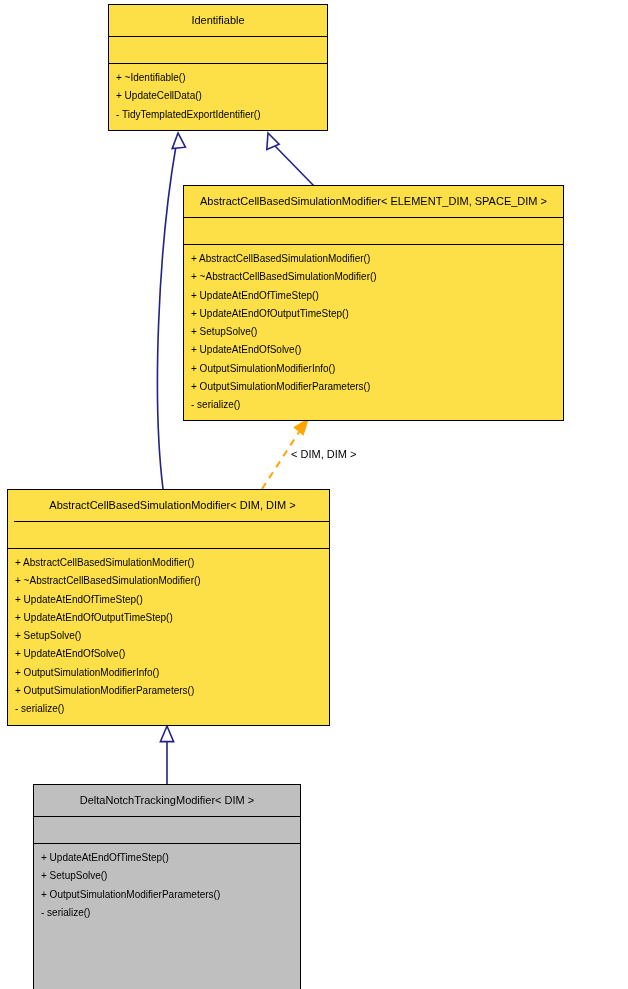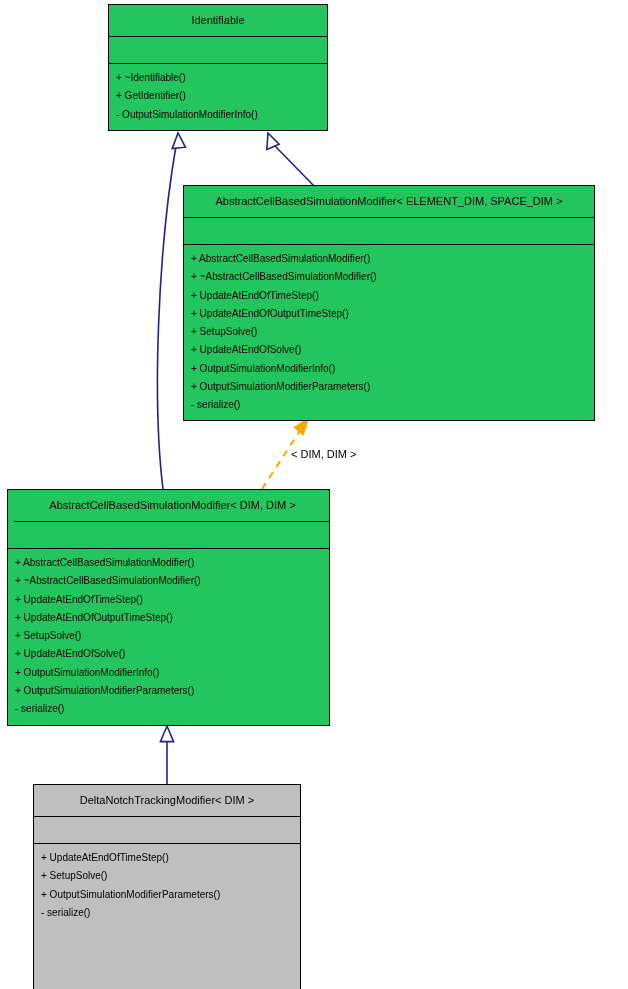--- a/index.html
+++ b/index.html
@@ -28,21 +28,21 @@
     left: 0;
     top: 0;
     width: 628px;
     height: 989px;
     pointer-events: none;
   }
   .uml-node {
     position: absolute;
     box-sizing: border-box;
     border: 1px solid #000000;
-    background: #22c55e;
+    background: #fde047;
     overflow: hidden;
   }
   .uml-node.filled {
     background: #bfbfbf;
   }
   .node-title {
     box-sizing: border-box;
     border-bottom: 1px solid #000000;
     text-align: center;
     font-size: 11px;
@@ -104,26 +104,26 @@
       <line x1="167" y1="784" x2="167" y2="740" stroke="#22228a" stroke-width="1.6"></line>
       <polygon points="167,726 160.4,741.6 173.6,741.6" fill="#ffffff" stroke="#22228a" stroke-width="1.6"></polygon>
     </g>
   </svg>
 
   <div class="uml-node" style="left:108px; top:4px; width:220px; height:127px;">
     <div class="node-title">Identifiable</div>
     <div class="node-attrs"></div>
     <div class="node-methods">
       <div class="member">+ ~Identifiable()</div>
-      <div class="member">+ GetIdentifier()</div>
-      <div class="member">- OutputSimulationModifierInfo()</div>
+      <div class="member">+ UpdateCellData()</div>
+      <div class="member">- TidyTemplatedExportIdentifier()</div>
     </div>
   </div>
 
-  <div class="uml-node" style="left:183px; top:185px; width:412px; height:236px;">
+  <div class="uml-node" style="left:183px; top:185px; width:381px; height:236px;">
     <div class="node-title">AbstractCellBasedSimulationModifier&lt; ELEMENT_DIM, SPACE_DIM &gt;</div>
     <div class="node-attrs"></div>
     <div class="node-methods">
       <div class="member">+ AbstractCellBasedSimulationModifier()</div>
       <div class="member">+ ~AbstractCellBasedSimulationModifier()</div>
       <div class="member">+ UpdateAtEndOfTimeStep()</div>
       <div class="member">+ UpdateAtEndOfOutputTimeStep()</div>
       <div class="member">+ SetupSolve()</div>
       <div class="member">+ UpdateAtEndOfSolve()</div>
       <div class="member">+ OutputSimulationModifierInfo()</div>

